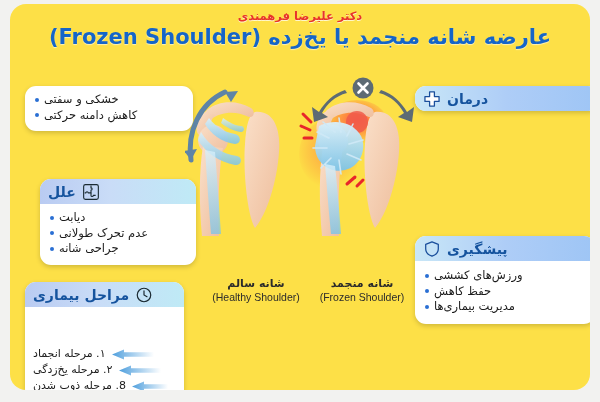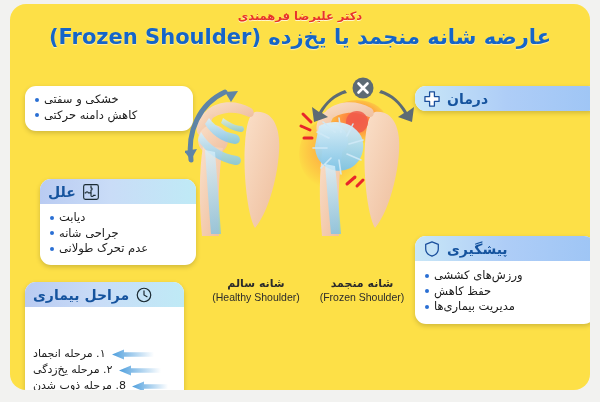--- a/index.html
+++ b/index.html
@@ -110,25 +110,25 @@
       </span>
     </div>
     <div class="card-body">
       <ul class="bullets">
         <li>
             <span class="dot"></span>
             <span class="litxt">دیابت</span>
           </li>
         <li>
             <span class="dot"></span>
+            <span class="litxt">عدم تحرک طولانی</span>
+          </li>
+        <li>
+            <span class="dot"></span>
             <span class="litxt">جراحی شانه</span>
-          </li>
-        <li>
-            <span class="dot"></span>
-            <span class="litxt">عدم تحرک طولانی</span>
           </li>
       </ul>
     </div>
   </div>
 
   <div class="card" style="left:15px;top:278px;width:159px;">
     <div class="card-head head-light">
       <span class="card-title">مراحل بیماری</span>
       <span class="card-icon">
         <svg viewBox="0 0 24 24" width="18" height="18" fill="none" stroke="#1b2b33" stroke-width="1.6" stroke-linecap="round">

